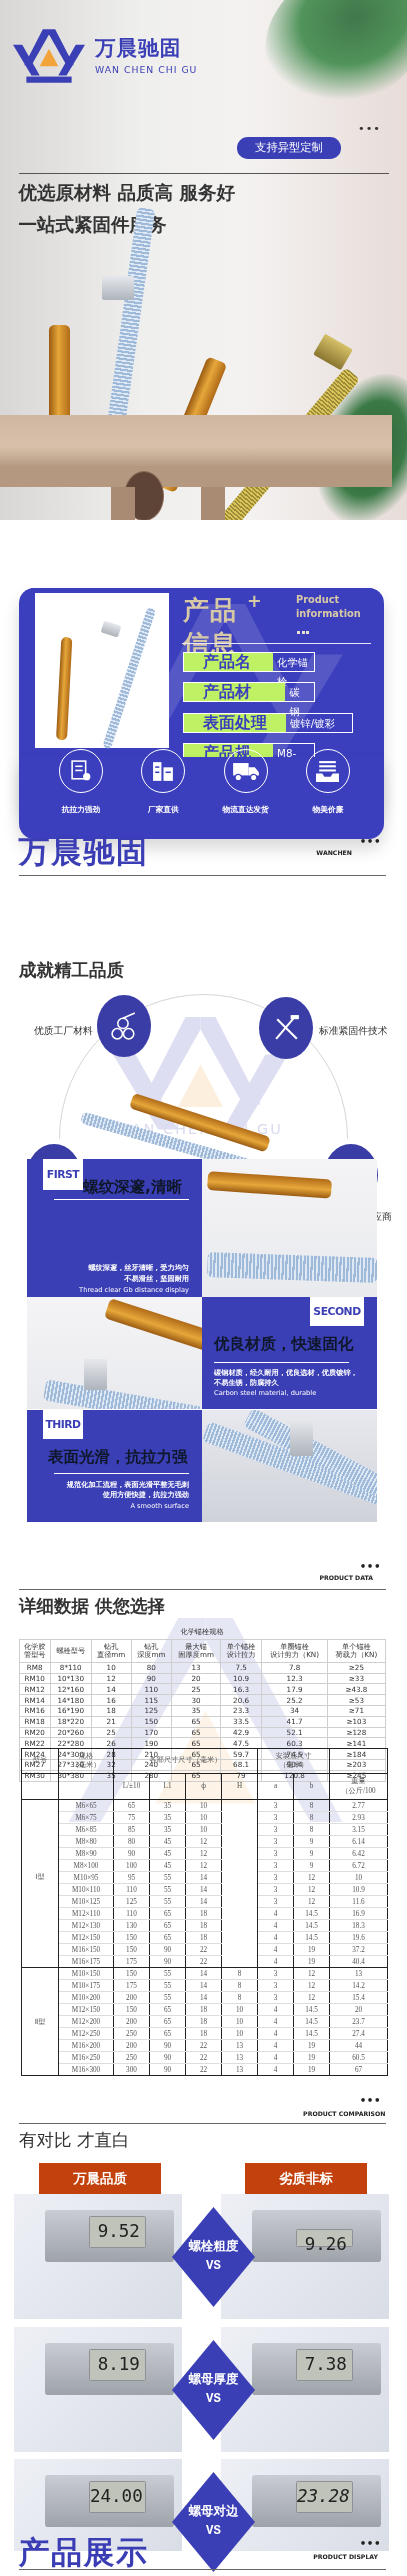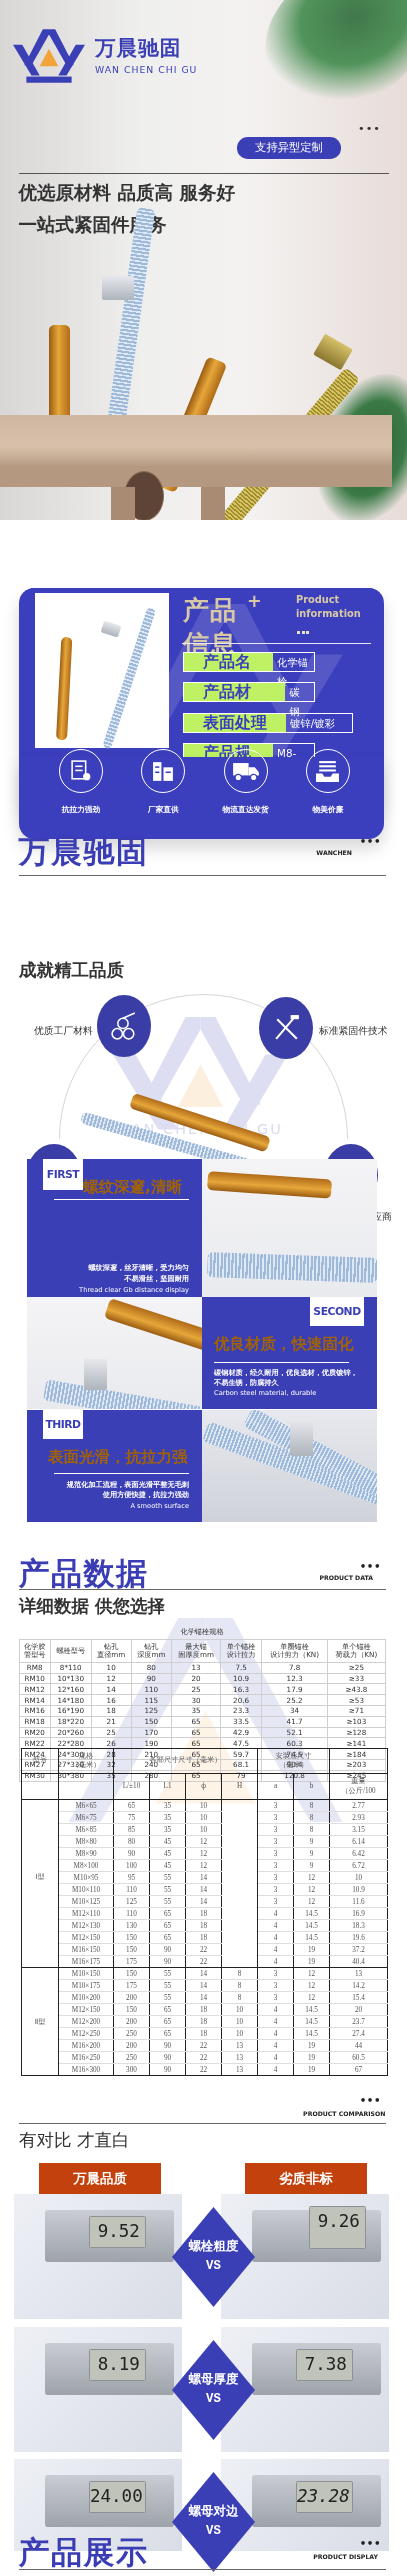--- a/index.html
+++ b/index.html
@@ -66,21 +66,21 @@
 
   
   .arc { position: absolute; left: 59px; top: 994px; width: 289px; height: 289px; border: 1px solid #d4d4d4; border-radius: 50%; clip-path: inset(0 0 50% 0); }
   .feat-wm { position: absolute; left: 113px; top: 997px; width: 175px; height: 170px; opacity: .17; }
   .feat-circle { position: absolute; width: 54px; height: 62px; border-radius: 50%; background: #3a3da6; display: flex; align-items: center; justify-content: center; }
   .feat-label { position: absolute; font-size: 9.8px; color: #333; }
 
   
   .blk { position: absolute; background: #3b3fb5; }
   .blk-tag { position: absolute; background: #fff; color: #3b3fb5; font-size: 10.8px; font-weight: bold; letter-spacing: -0.5px; display: flex; align-items: center; justify-content: center; }
-  .blk-head { position: absolute; color: #a16207; font-weight: bold; font-size: 15.5px; white-space: nowrap; }
+  .blk-head { position: absolute; color: #0f172a; font-weight: bold; font-size: 15.5px; white-space: nowrap; }
   .blk-rule { position: absolute; height: 1px; background: #fff; }
   .blk-line { position: absolute; color: #fff; font-size: 7.2px; font-weight: bold; white-space: nowrap; }
   .blk-en { position: absolute; color: #fff; font-size: 6.7px; white-space: nowrap; }
   .photo { position: absolute; background: linear-gradient(180deg, #f4f4f6 0%, #e9eaee 100%); overflow: hidden; }
 
   
   table { border-collapse: collapse; position: absolute; font-family: "DejaVu Sans", sans-serif; }
   .t1 { left: 18.5px; top: 1507px; width: 367px; color: #333; font-size: 6.7px; }
   .t1 td, .t1 th { border: 0.5px solid #cfcfcf; text-align: center; font-weight: normal; padding: 0 1px; }
   .t1 .cap { border: none; border-bottom: 0.5px solid #cfcfcf; font-size: 7.2px; height: 13.4px; }
@@ -328,21 +328,20 @@
   <div class="blk-rule" style="left:54px; top:1473px; width:135px;"></div>
   <div class="blk-line" style="right:218px; top:1480px;">规范化加工流程，表面光滑平整无毛刺</div>
   <div class="blk-line" style="right:218px; top:1490px;">使用方便快捷，抗拉力强劲</div>
   <div class="blk-en" style="right:218px; top:1502px;">A smooth surface</div>
   <div class="photo" style="left:202px; top:1410px; width:175px; height:112px; background:linear-gradient(180deg,#e8e9ee,#cfd2da);">
     <div class="rod zinc" style="left:0px; top:31px; width:20.6px; height:196px; transform:rotate(-70deg); transform-origin:top left;"></div>
     <div class="rod zinc" style="left:41px; top:15.5px; width:20.6px; height:170px; transform:rotate(-62deg); transform-origin:top left;"></div>
     <div class="nut" style="left:88px; top:10.3px; width:23px; height:36px;"></div>
   </div>
 
-  <div class="sec-title" style="top:1553px;">产品数据</div>
   <div class="sec-dots" style="top:1560px;">•••</div>
   <div class="sec-en" style="top:1574px; right:34px;">PRODUCT DATA</div>
   <div class="sec-rule" style="top:1589px;"></div>
   <div class="sec-sub" style="top:1594px;">详细数据 供您选择</div>
 
   <svg class="table-wm" viewBox="0 0 140 200" preserveAspectRatio="none" style="top:1618px; height:371px;">
     <polygon points="70,0 82,0 130,110 116,110 70,12" fill="#3b3fb5"></polygon>
     <polygon points="70,0 58,0 10,110 24,110 70,12" fill="#3b3fb5"></polygon>
     <polygon points="70,50 92,100 48,100" fill="#f2a43a"></polygon>
   </svg>
@@ -772,21 +771,21 @@
   <div class="sec-rule" style="top:2123px;"></div>
   <div class="sec-sub" style="top:2128px; font-weight:normal;">有对比  才直白</div>
 
   <div id="cmp-area">
       <div class="cmp-img" style="left: 14px; top: 2194px; height: 125px; width: 168px;">
         <div class="caliper" style="left: 31px; top: 15.5px; width: 129px; height: 52px;"></div>
         <div class="lcd" style="left: 75px; top: 21.6px; width: 57px; height: 32px; line-height: 29px;">9.52</div>
       </div>
       <div class="cmp-img" style="left: 221px; top: 2194px; height: 125px; width: 168px;">
         <div class="caliper" style="left: 31px; top: 15.5px; width: 129px; height: 52px;"></div>
-        <div class="lcd" style="left: 75px; top: 12px; width: 57px; height: 43px; line-height: 29px; margin-left: 13px;">9.26</div>
+        <div class="lcd" style="left: 75px; top: 35px; width: 57px; height: 18px; line-height: 29px;">9.26</div>
       </div>
       <div class="vs" style="top: 2207px;">
         <div class="vs-shape"></div>
         <div class="vs-text" style="top:31px; font-size:12.4px;">螺栓粗度</div>
         <div class="vs-text" style="top:52px; font-size:12.4px;">VS</div>
       </div>
       <div class="cmp-img" style="left: 14px; top: 2327px; height: 125px; width: 168px;">
         <div class="caliper" style="left: 31px; top: 15.5px; width: 129px; height: 52px;"></div>
         <div class="lcd" style="left: 75px; top: 21.6px; width: 57px; height: 32px; line-height: 29px;">8.19</div>
       </div>

